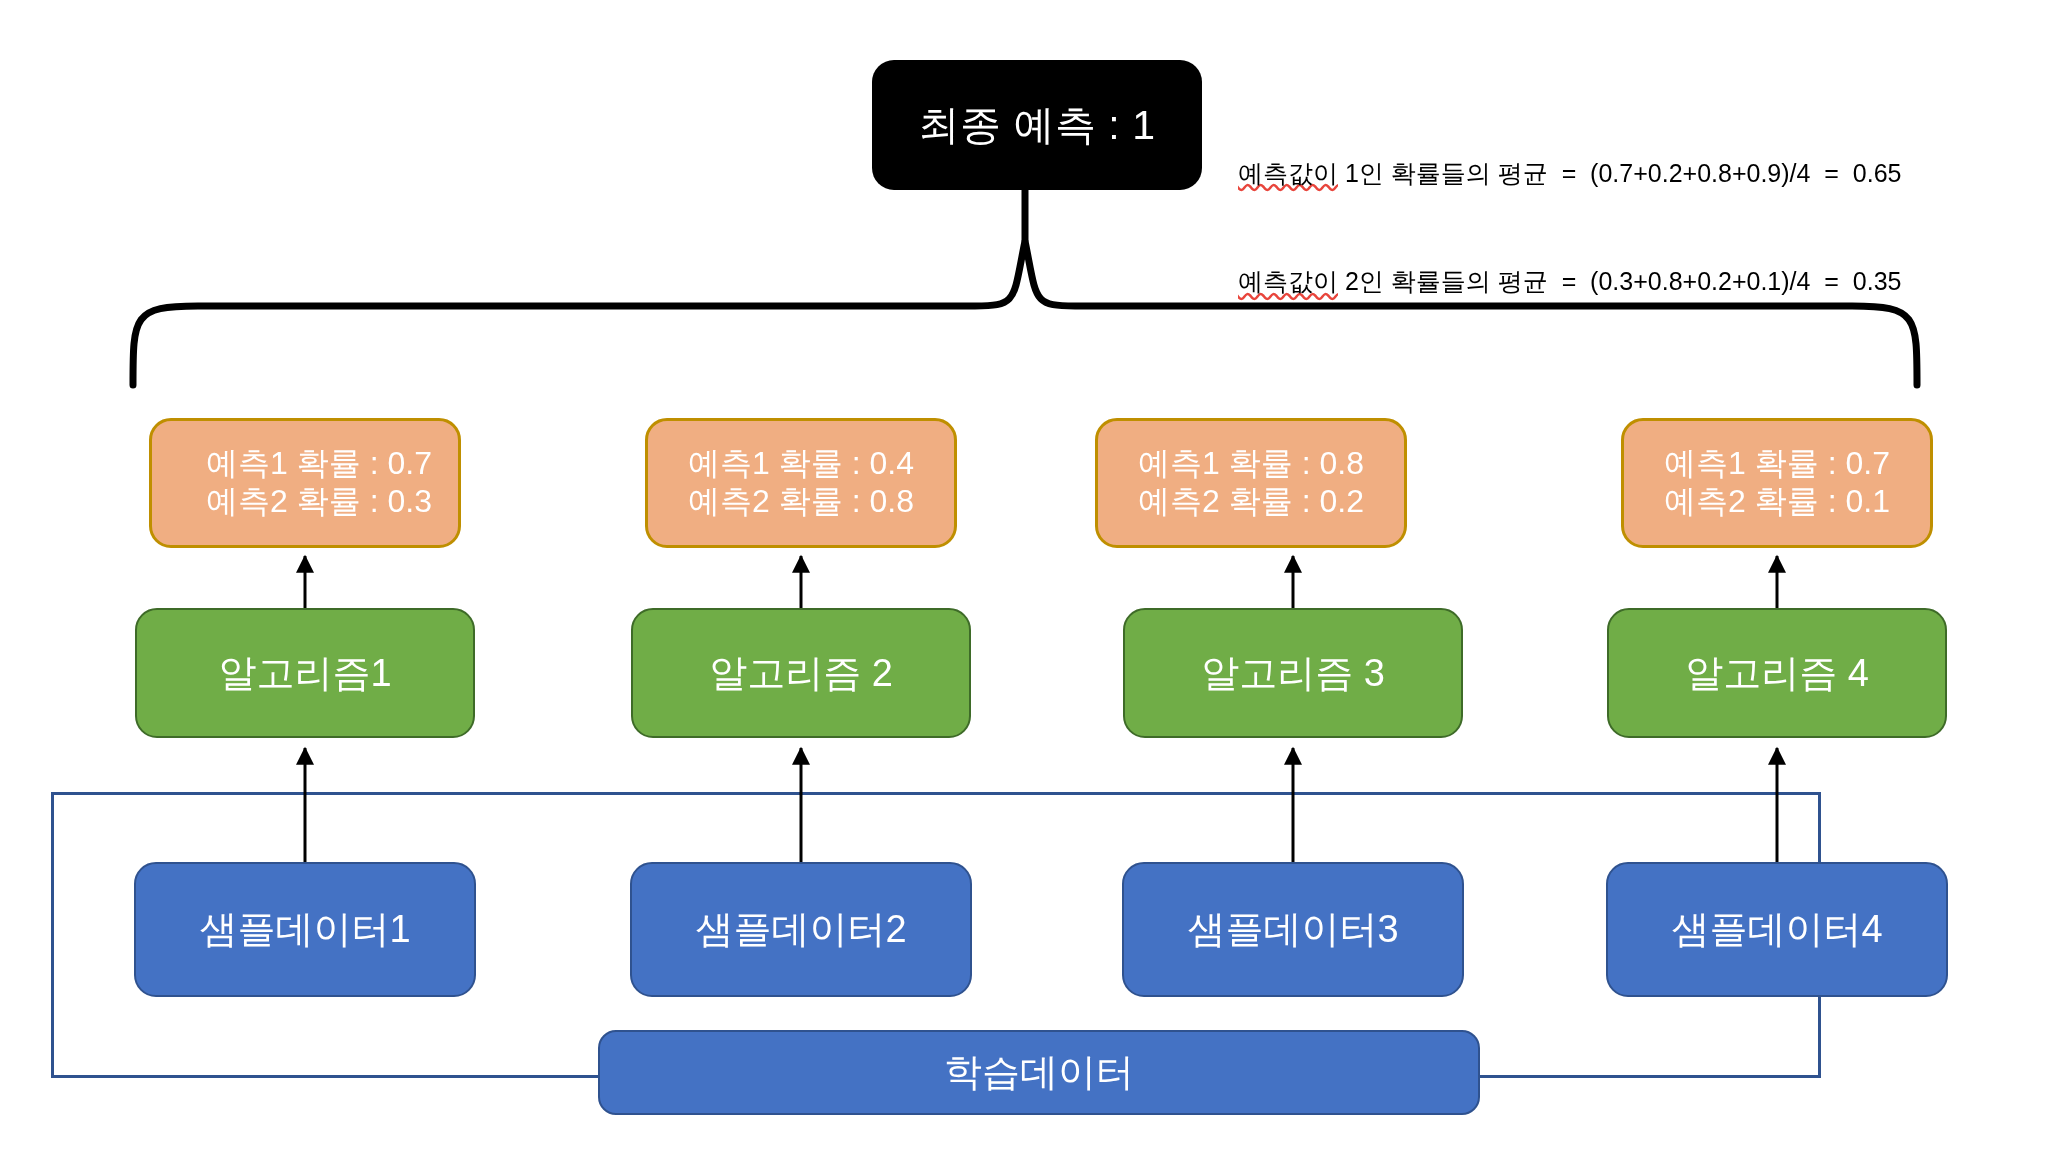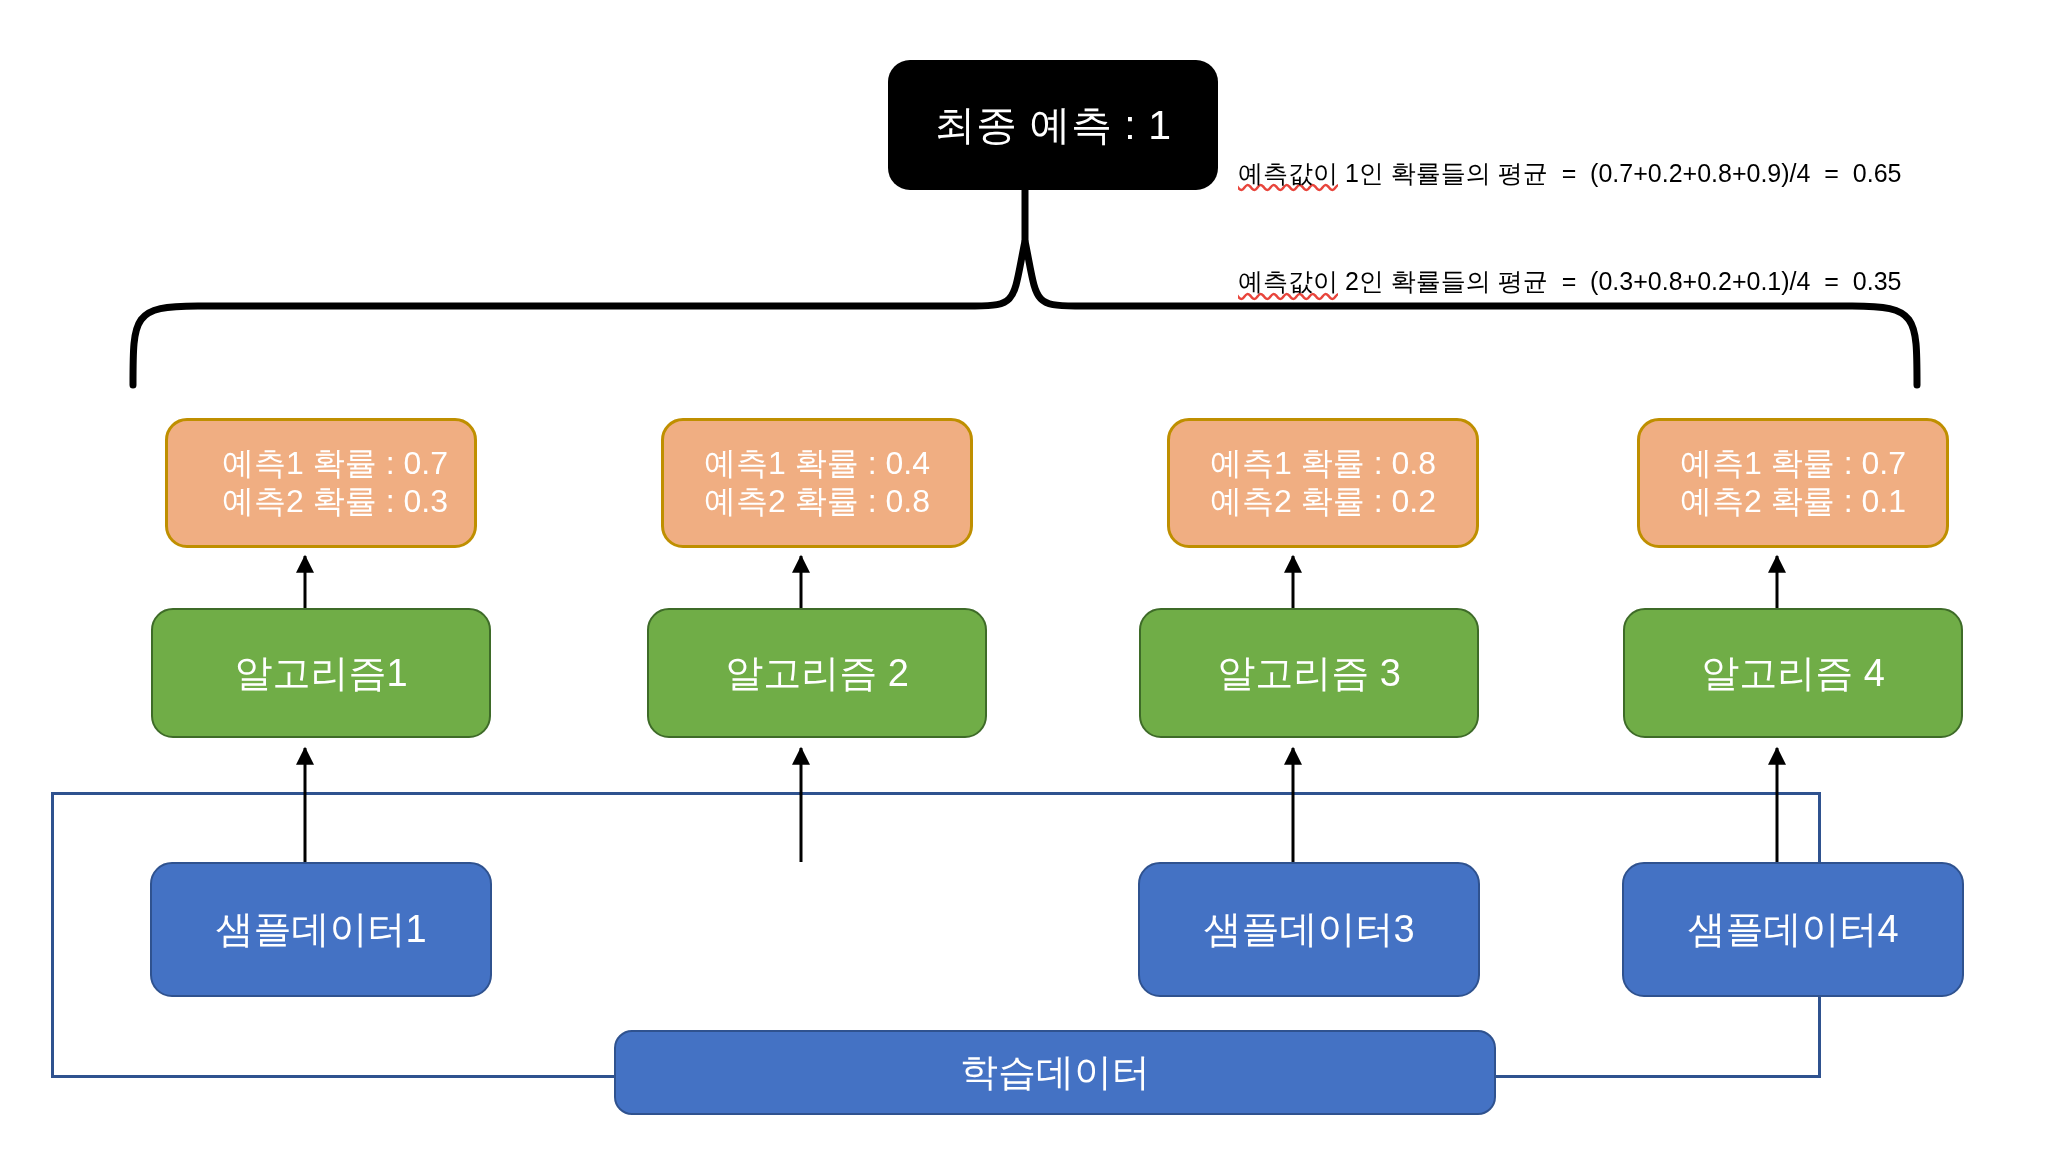--- a/index.html
+++ b/index.html
@@ -24,21 +24,20 @@
     position: absolute;
     box-sizing: border-box;
     display: flex;
     flex-direction: column;
     align-items: center;
     justify-content: center;
     color: #ffffff;
     text-align: center;
     line-height: 1.18;
     white-space: pre;
-    margin-left: 16px;
   }
 
   
   .final-node {
     left: 872px;
     top: 60px;
     width: 330px;
     height: 130px;
     background: #000000;
     border-radius: 22px;
@@ -193,21 +192,21 @@
   </div>
 
   <div class="node prob-node" style="left:149px;padding-left:28px;">
     <span class="line">예측1 확률 : 0.7</span>
     <span class="line">예측2 확률 : 0.3</span>
   </div>
   <div class="node prob-node" style="left:645px;">
     <span class="line">예측1 확률 : 0.4</span>
     <span class="line">예측2 확률 : 0.8</span>
   </div>
-  <div class="node prob-node" style="left:1151px;">
+  <div class="node prob-node" style="left:1095px;">
     <span class="line">예측1 확률 : 0.8</span>
     <span class="line">예측2 확률 : 0.2</span>
   </div>
   <div class="node prob-node" style="left:1621px;">
     <span class="line">예측1 확률 : 0.7</span>
     <span class="line">예측2 확률 : 0.1</span>
   </div>
 
   <div class="node algo-node" style="left:135px;">
     <span>알고리즘1</span>
@@ -218,20 +217,23 @@
   <div class="node algo-node" style="left:1123px;">
     <span>알고리즘 3</span>
   </div>
   <div class="node algo-node" style="left:1607px;">
     <span>알고리즘 4</span>
   </div>
 
   <div class="node sample-node" style="left:134px; z-index:4;">
     <span>샘플데이터1</span>
   </div>
+  <div class="node sample-node" style="left:630px; z-index:4;">
+    <span>샘플데이터2</span>
+  </div>
   <div class="node sample-node" style="left:1122px; z-index:4;">
     <span>샘플데이터3</span>
   </div>
   <div class="node sample-node" style="left:1606px; z-index:4;">
     <span>샘플데이터4</span>
   </div>
 
   <div class="node train-node">
     <span>학습데이터</span>
   </div>

